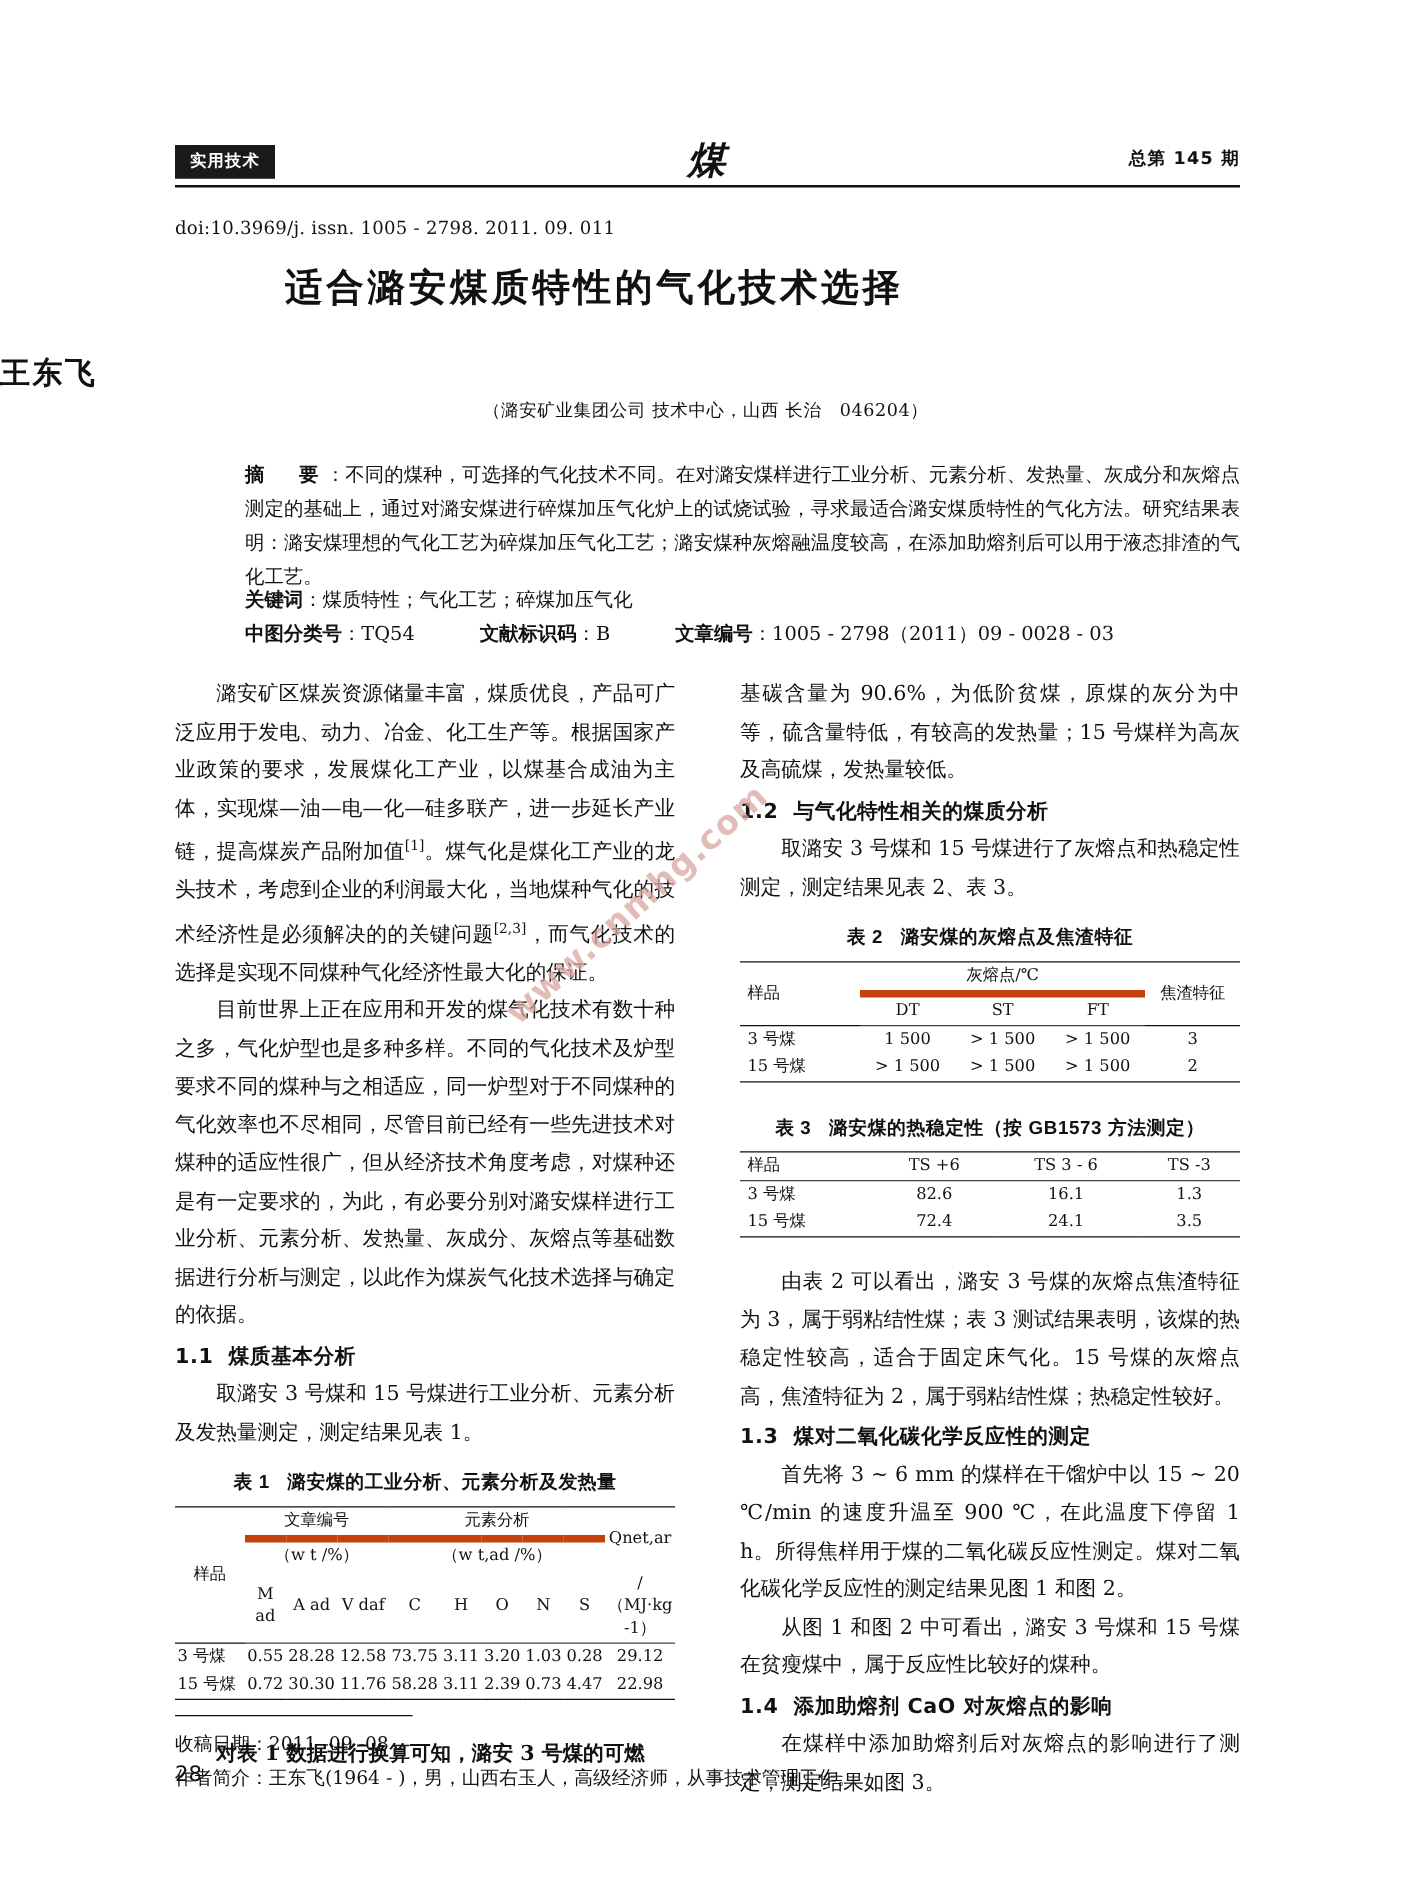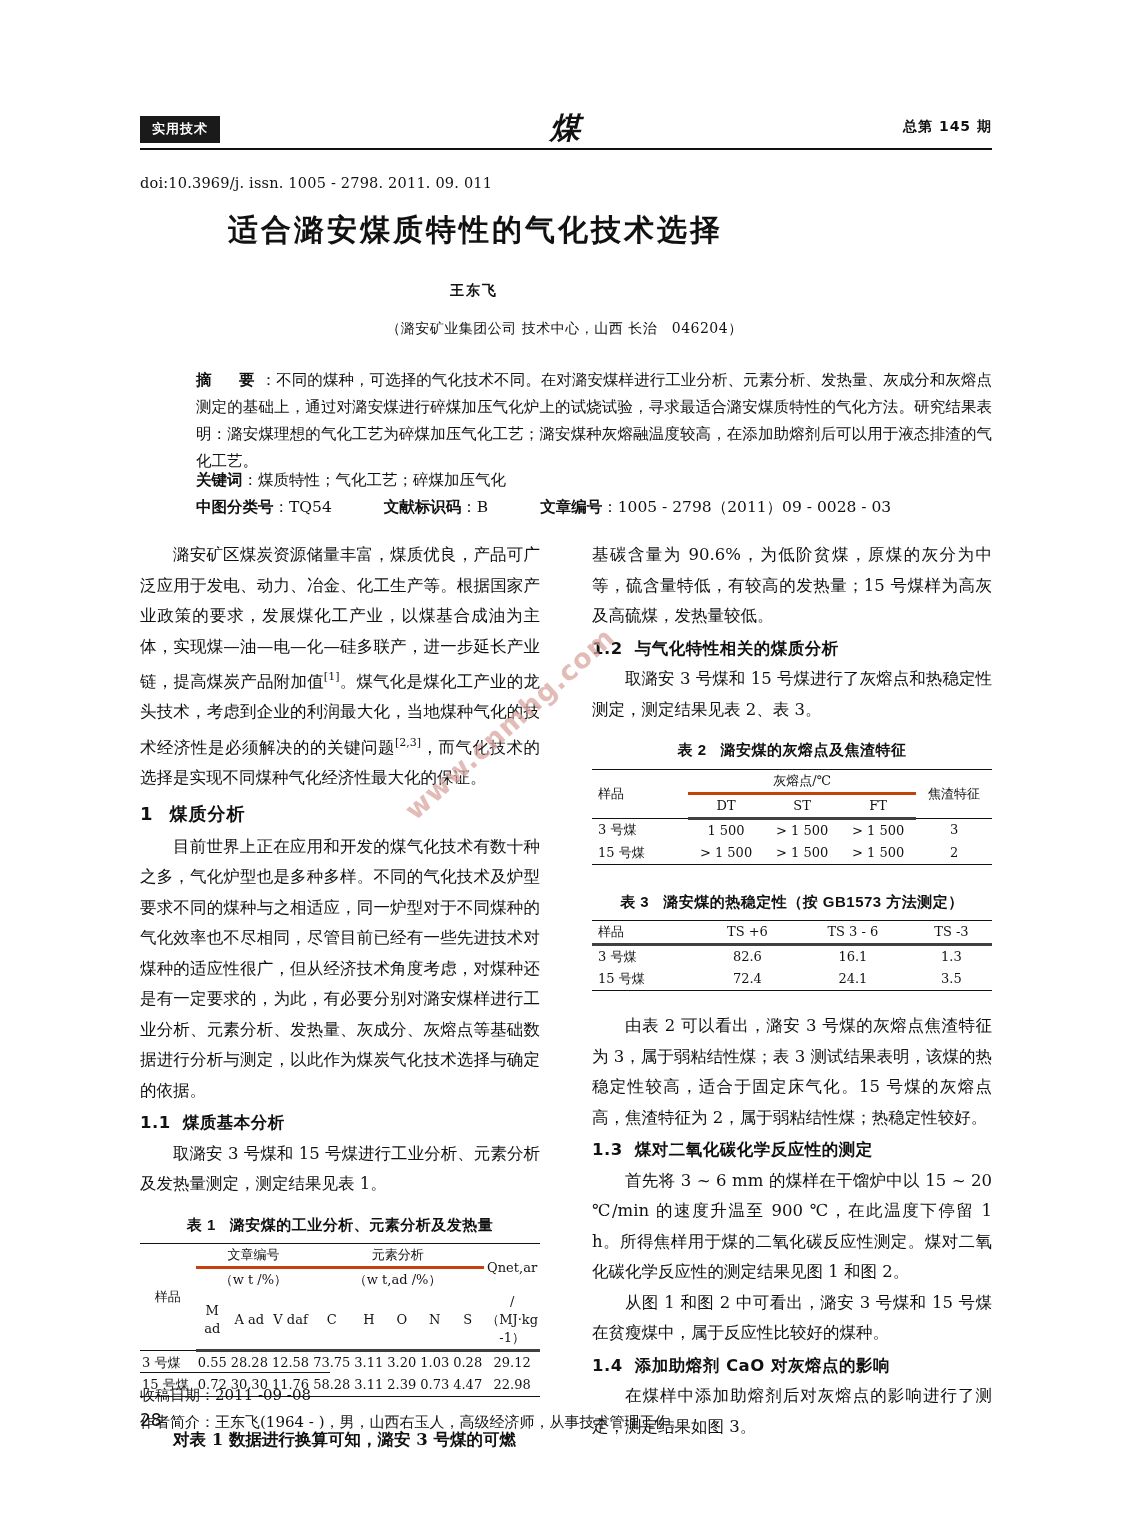--- a/index.html
+++ b/index.html
@@ -90,23 +90,23 @@
     font-family: "DejaVu Sans", "Liberation Sans", sans-serif;
     font-size: 30px;
     font-weight: bold;
     letter-spacing: 3px;
   }
   .author {
     position: absolute;
     left: 0;
     top: 282px;
     width: 948px;
-    text-align: center;
-    font-family: "DejaVu Sans", "Liberation Sans", sans-serif;
-    font-size: 14px;
+    text-align: left;
+    font-family: "DejaVu Sans", "Liberation Sans", sans-serif;
+    font-size: 24px;
     font-weight: bold;
     letter-spacing: 2px;
   }
   .affil {
     position: absolute;
     left: 0;
     top: 320px;
     width: 1129px;
     text-align: center;
     font-size: 14px;
@@ -197,24 +197,24 @@
     font-size: 13px;
     font-family: "DejaVu Serif", "Liberation Serif", serif;
     line-height: 18px;
   }
   table.data th, table.data td {
     padding: 2px 2px;
     text-align: center;
     font-weight: normal;
   }
   table.data .topline td, table.data .topline th { border-top: 1.6px solid #111; }
-  table.data tr.hdr-bottom th, table.data tr.hdr-bottom td { border-bottom: 3px solid #404040; }
+  table.data tr.hdr-bottom th, table.data tr.hdr-bottom td { border-bottom: 1px solid #404040; }
   table.data tr.last td { border-bottom: 1.6px solid #111; }
   .rule-thin { border-bottom: 1px solid #111; }
-  .spanrule { border-bottom: 3px solid #c2410c; margin-top: 20px; }
+  .spanrule { border-bottom: 6px solid #c2410c; margin-top: 20px; }
 
   
   .t1 { font-size: 12.5px; }
   .t1 td, .t1 th { padding: 1px 1px; }
   .t1 .lbl { text-align: left; padding-left: 2px; white-space: nowrap; }
 
   
   .watermark {
     position: absolute;
     left: 432px;
@@ -280,21 +280,20 @@
   <div class="kw">
     <b>关键词</b><span>：煤质特性；气化工艺；碎煤加压气化</span>
   </div>
   <div class="clsline">
     <span class="seg"><b>中图分类号</b><span>：TQ54</span></span><span class="seg s2"><b>文献标识码</b><span>：B</span></span><span class="seg s3"><b>文章编号</b><span>：1005 - 2798（2011）09 - 0028 - 03</span></span>
   </div>
 
   <div class="col left">
     <p><span>潞安矿区煤炭资源储量丰富，煤质优良，产品可广泛应用于发电、动力、冶金、化工生产等。根据国家产业政策的要求，发展煤化工产业，以煤基合成油为主体，实现煤—油—电—化—硅多联产，进一步延长产业链，提高煤炭产品附加值</span><sup>[1]</sup><span>。煤气化是煤化工产业的龙头技术，考虑到企业的利润最大化，当地煤种气化的技术经济性是必须解决的的关键问题</span><sup>[2,3]</sup><span>，而气化技术的选择是实现不同煤种气化经济性最大化的保证。</span></p>
 
-    <h2 class="sec"><span class="num">1</span><span>煤质分析</span></h2>
 
     <p>目前世界上正在应用和开发的煤气化技术有数十种之多，气化炉型也是多种多样。不同的气化技术及炉型要求不同的煤种与之相适应，同一炉型对于不同煤种的气化效率也不尽相同，尽管目前已经有一些先进技术对煤种的适应性很广，但从经济技术角度考虑，对煤种还是有一定要求的，为此，有必要分别对潞安煤样进行工业分析、元素分析、发热量、灰成分、灰熔点等基础数据进行分析与测定，以此作为煤炭气化技术选择与确定的依据。</p>
 
     <h3 class="sub"><span class="num">1.1</span><span>煤质基本分析</span></h3>
 
     <p>取潞安 3 号煤和 15 号煤进行工业分析、元素分析及发热量测定，测定结果见表 1。</p>
 
     <div class="tbl-cap"><span class="lbl">表 1</span><span>潞安煤的工业分析、元素分析及发热量</span></div>
     <table class="data t1">
       <tbody>

